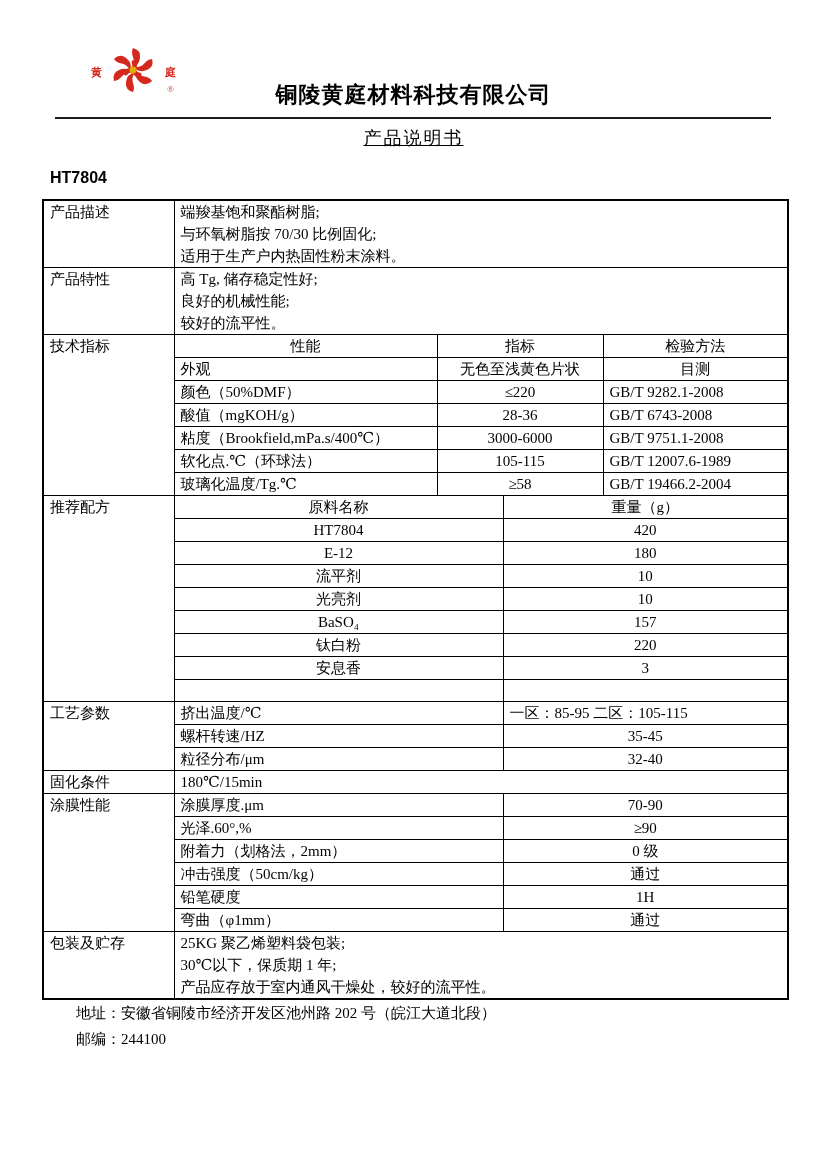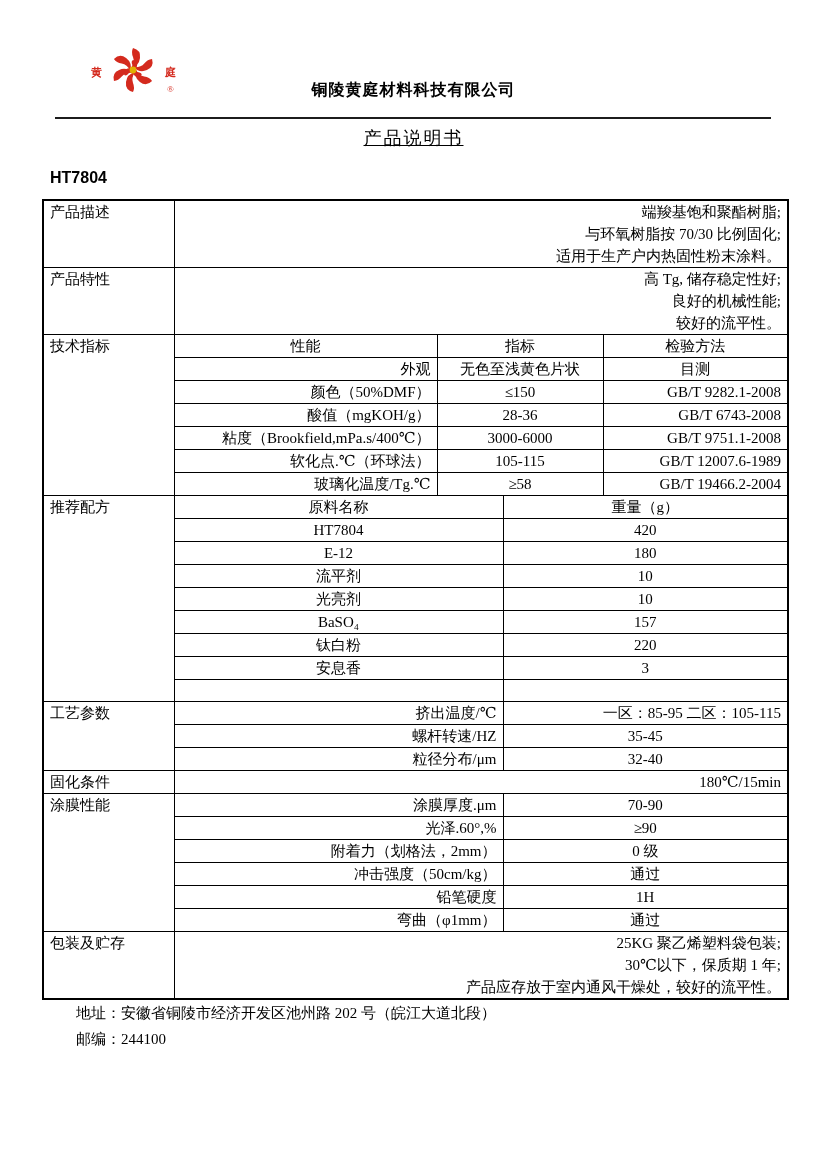--- a/index.html
+++ b/index.html
@@ -10,21 +10,21 @@
     color:#000;
     position:relative;
     overflow:hidden;
   }
   .page { position:absolute; inset:0; background:#fff; }
 
   
   .logo { position:absolute; left:83px; top:42px; width:100px; height:64px; }
   .company-name {
     position:absolute; left:0; right:0; top:80px;
-    text-align:center; font-size:16px; font-weight:bold; letter-spacing:1px;
+    text-align:center; font-size:22px; font-weight:bold; letter-spacing:1px;
   }
   .header-rule {
     position:absolute; left:55px; right:56px; top:117px;
     border-top:2px solid #1c1c1c; height:0;
   }
   .doc-title {
     position:absolute; left:0; right:0; top:126px;
     text-align:center; font-size:18px; letter-spacing:2px;text-decoration:underline;
   }
   .product-code {
@@ -40,21 +40,21 @@
     border:2px solid #000;
   }
   table.spec td {
     border:1px solid #000;
     font-size:15px; line-height:22px; height:22px;
     padding:0 6px; vertical-align:top;
     overflow:hidden; white-space:nowrap;
   }
   td.lbl { text-align:left;margin-left:14px; }
   td.c   { text-align:center; }
-  td.l   { text-align:right;border-radius:14px; }
+  td.l   { text-align:left;border-radius:14px; }
   .multiline div { line-height:22px; }
   b.num { font-weight:normal; }
 
   
   .footer {
     position:absolute; left:48px; top:1000px;
     font-size:15px; line-height:26px;
   }
   .footer div { white-space:nowrap;margin-left:28px; }
 </style>
@@ -126,21 +126,21 @@
       <td class="c" colspan="2">指标</td>
       <td class="c">检验方法</td>
     </tr>
     <tr>
       <td class="l">外观</td>
       <td class="c" colspan="2">无色至浅黄色片状</td>
       <td class="c">目测</td>
     </tr>
     <tr>
       <td class="l">颜色（50%DMF）</td>
-      <td class="c" colspan="2">≤150</td>
+      <td class="c" colspan="2">≤220</td>
       <td class="l">GB/T 9282.1-2008</td>
     </tr>
     <tr>
       <td class="l">酸值（mgKOH/g）</td>
       <td class="c" colspan="2">28-36</td>
       <td class="l">GB/T 6743-2008</td>
     </tr>
     <tr>
       <td class="l">粘度（Brookfield,mPa.s/400℃）</td>
       <td class="c" colspan="2">3000-6000</td>

